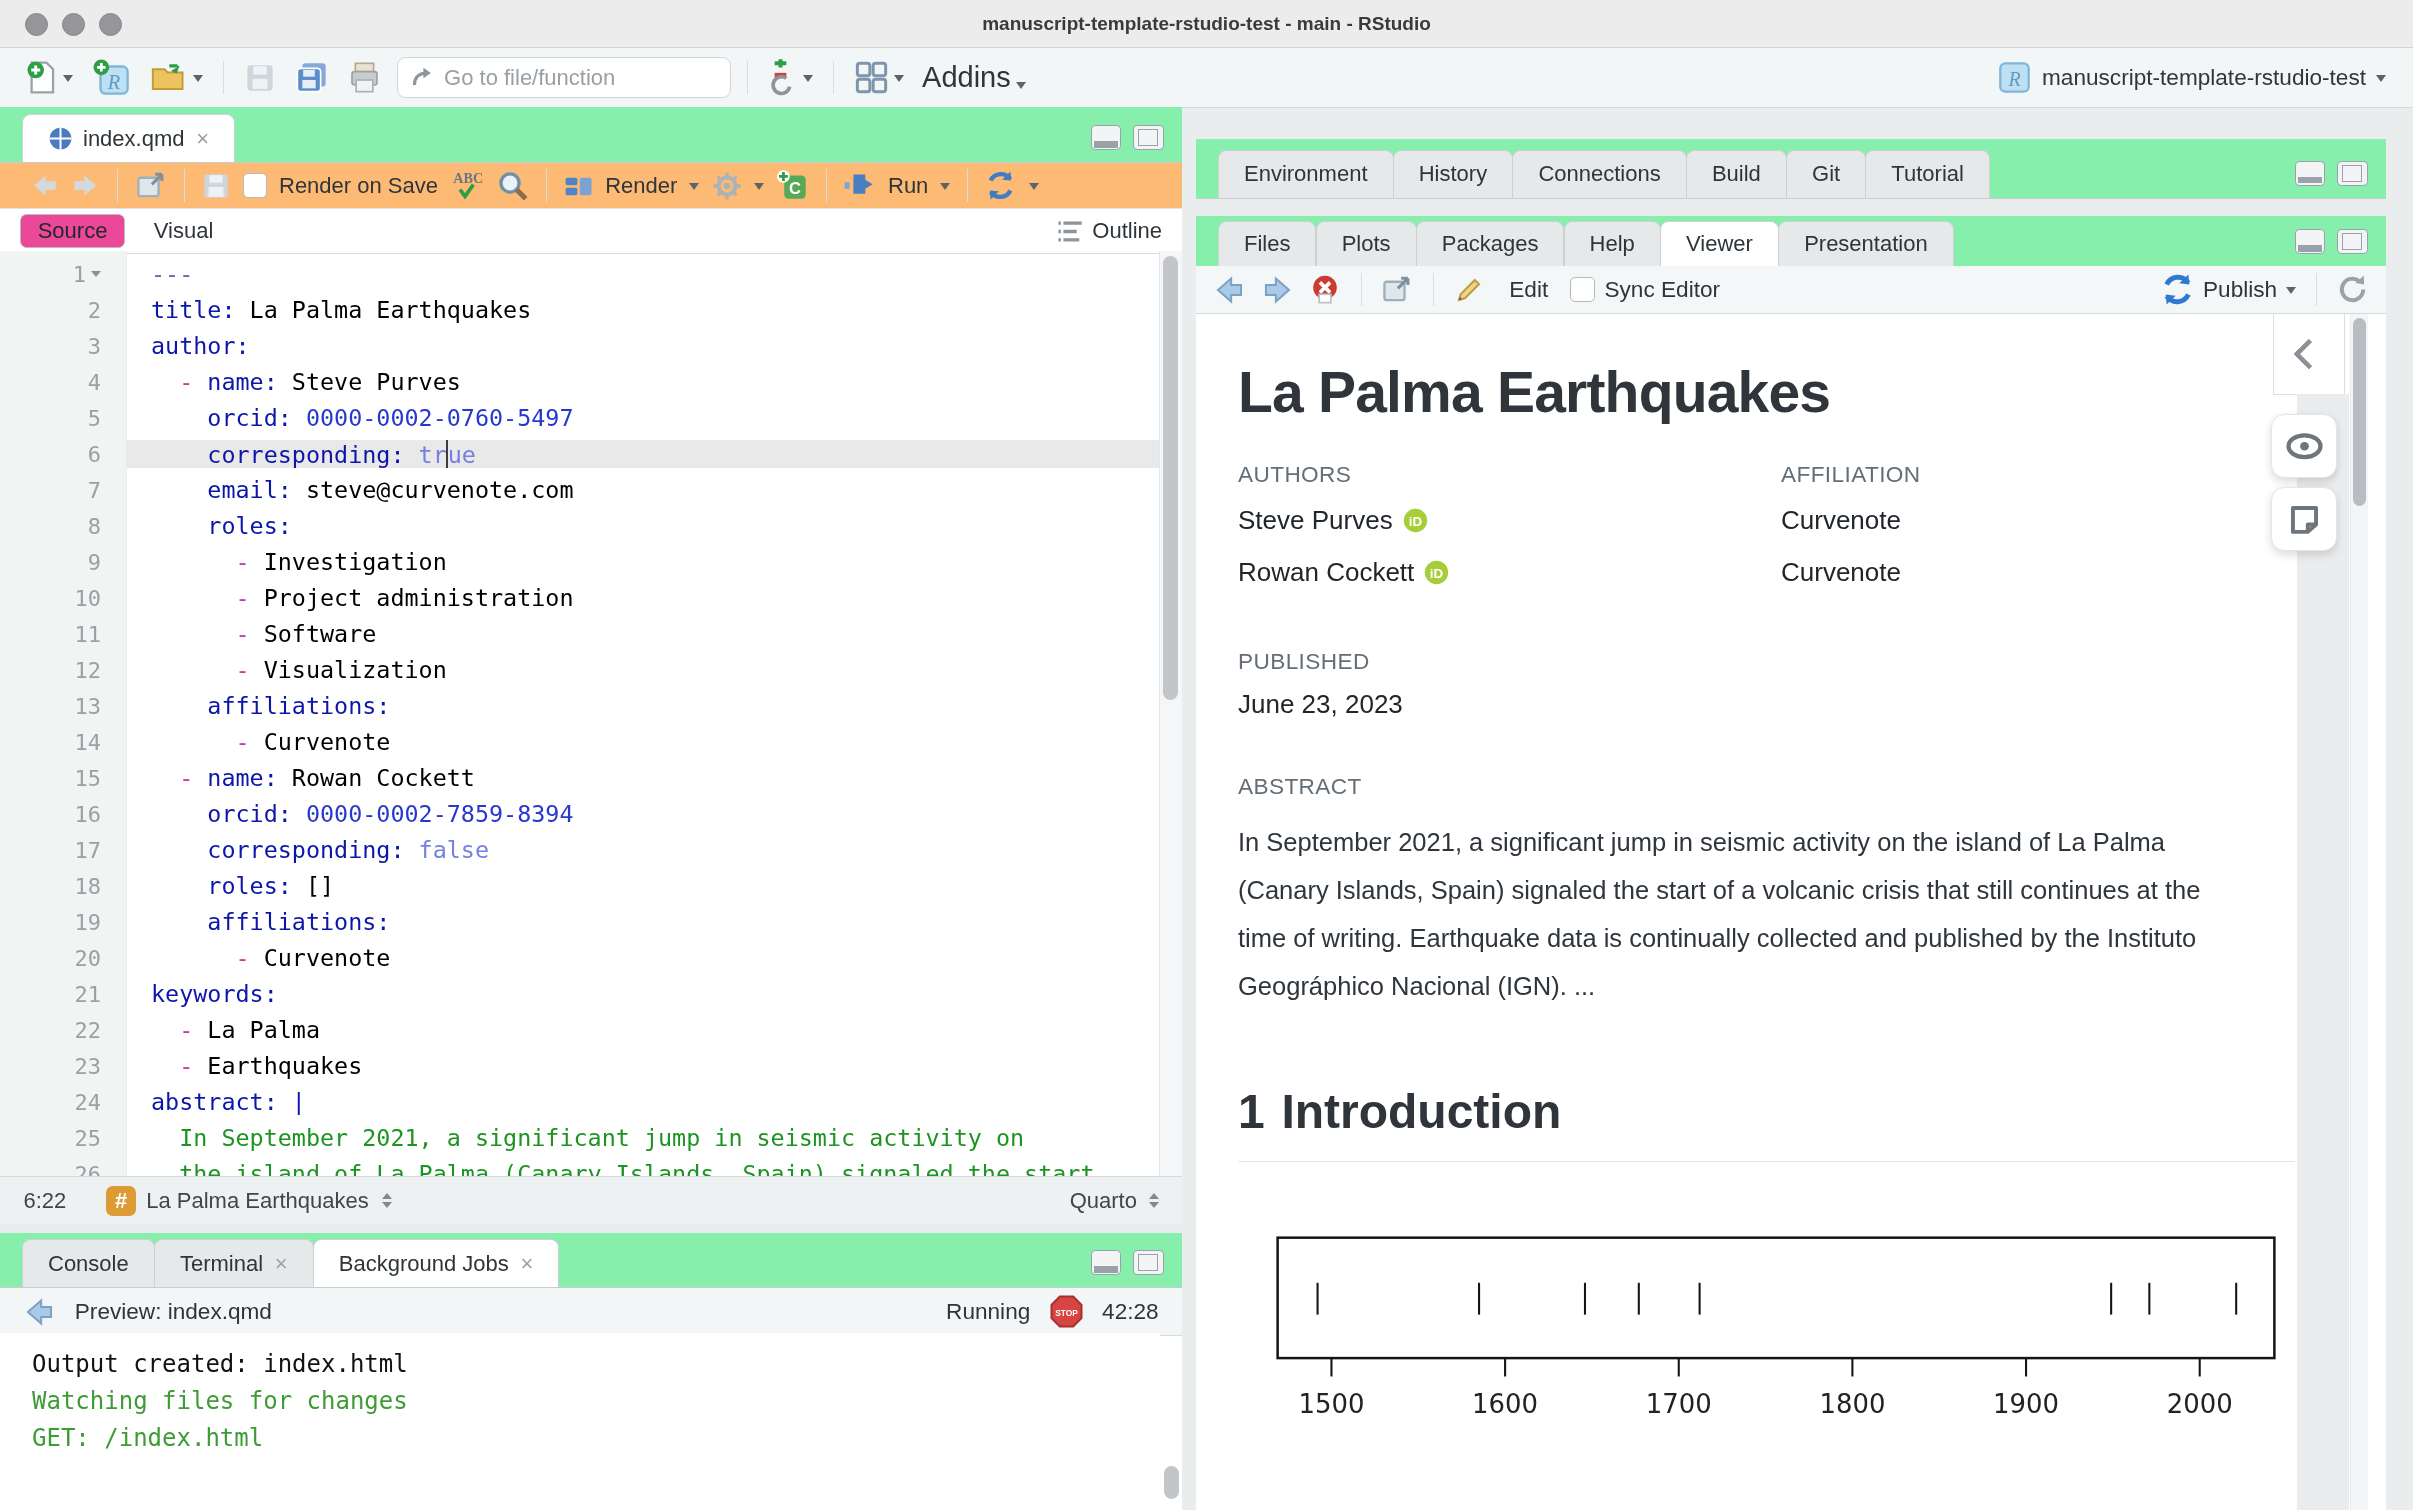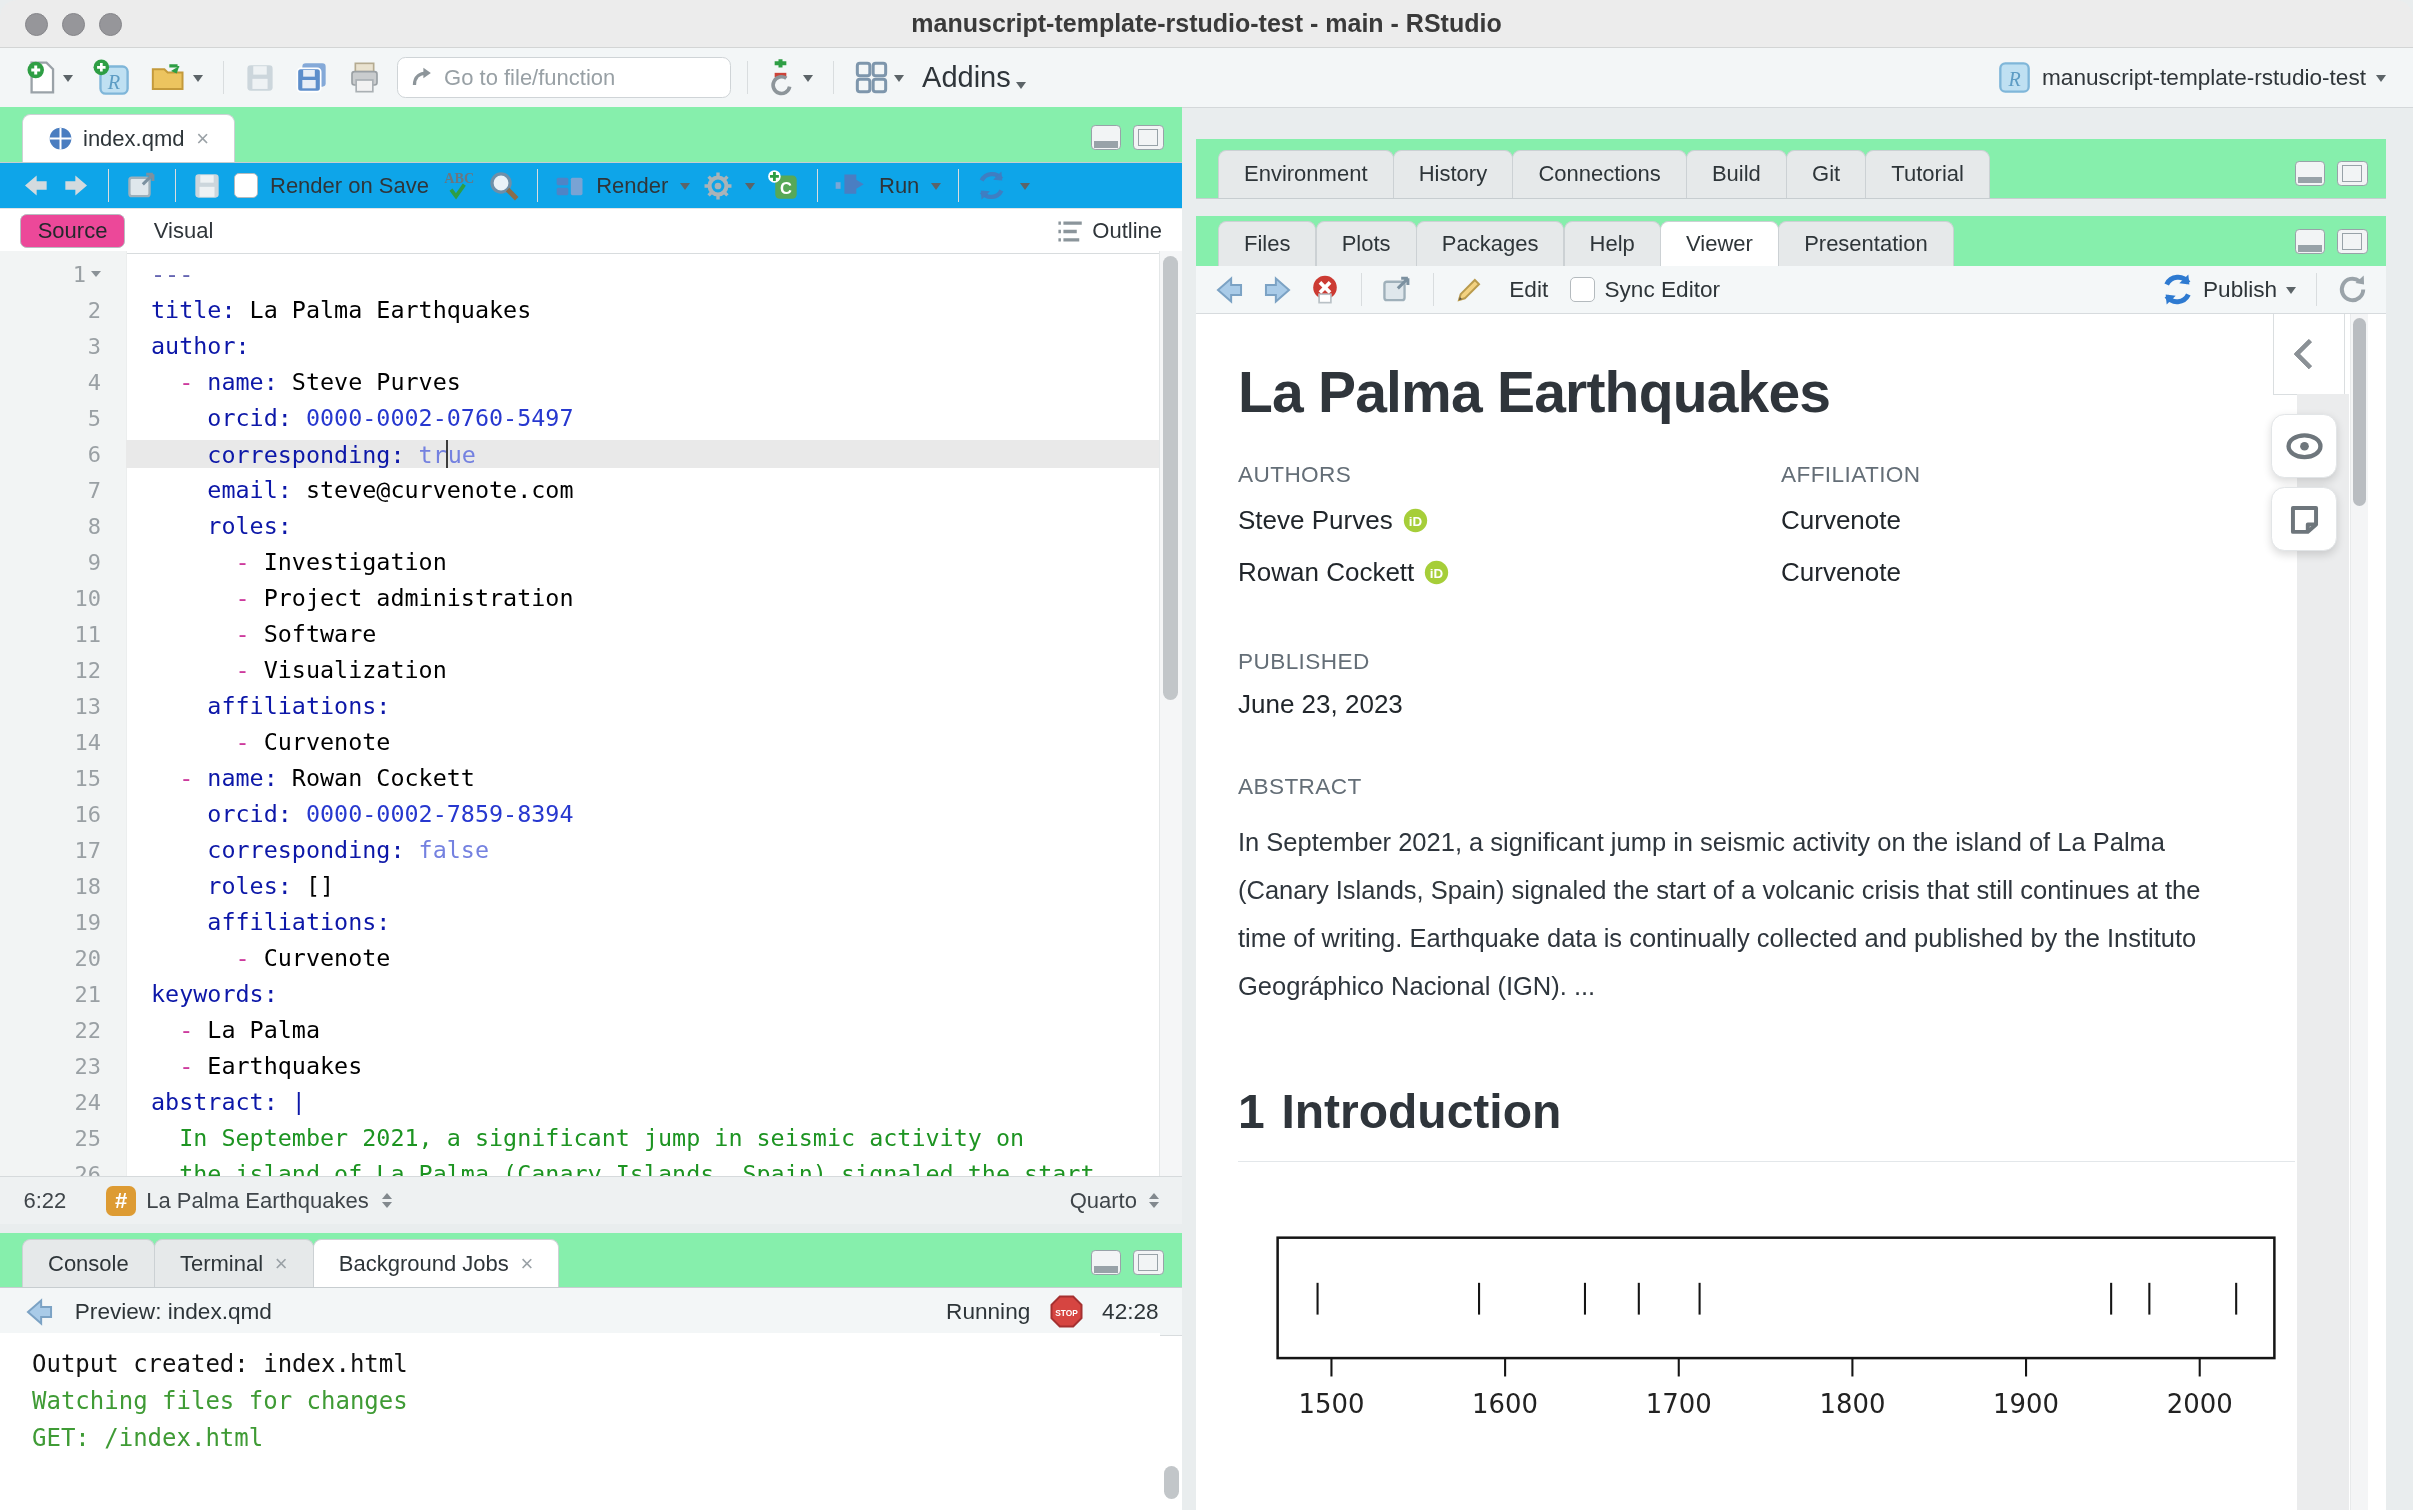--- a/index.html
+++ b/index.html
@@ -5,21 +5,21 @@
   html,body{margin:0;padding:0;}
   body{width:2413px;height:1511px;background:#e9edee;overflow:hidden;
        font-family:"Liberation Sans",sans-serif;-webkit-font-smoothing:antialiased;}
   .window{position:absolute;inset:0;background:#e9edee;border-radius:16.7px 16.7px 0 0;overflow:hidden;}
 
   
   .titlebar{position:absolute;top:0;left:0;right:0;height:47px;background:#ececec;
             border-bottom:0.8px solid #d3d5d5;border-radius:16.7px 16.7px 0 0;}
   .lights{position:absolute;left:25px;top:12.6px;display:flex;gap:14.2px;}
   .light{width:21px;height:21px;border-radius:50%;background:#96969a;border:0.8px solid #86868a;}
-  .win-title{line-height:47px;text-align:center;font-size:25px;font-weight:700;color:#3a3a3a;}
+  .win-title{line-height:47px;text-align:center;font-size:19px;font-weight:700;color:#3a3a3a;}
 
   
   .main-toolbar{position:absolute;top:48px;left:0;right:0;height:59px;background:#f3f6f7;
                 border-bottom:0.8px solid #d4d8da;display:flex;align-items:center;padding:0 22px;gap:11.7px;}
   .tb-btn{display:inline-flex;align-items:center;gap:5px;padding:3.3px;}
   .sep{width:0.8px;height:33px;background:#d9dddf;margin:0 5px;}
   .caret-dn{width:0;height:0;border:5.9px solid transparent;border-top:7.5px solid #5c6468;margin-top:6.7px;display:inline-block;}
   .goto{display:flex;align-items:center;gap:8.4px;background:#fff;border:0.8px solid #cfd4d7;border-radius:8.4px;
         height:39px;width:308px;padding:0 11.7px;}
   .goto input{border:none;outline:none;font-size:22px;color:#3c4246;width:100%;background:transparent;
@@ -36,22 +36,22 @@
   .tab.active{background:#fff;position:relative;z-index:2;}
   .tab .tab-x{color:#9aa1a6;font-size:22px;margin-left:1.7px;}
   .winctl{display:flex;gap:11.7px;align-items:center;margin-left:auto;margin-right:18.4px;margin-bottom:11.7px;}
   .wc{width:28.5px;height:23.4px;border:1.7px solid #98a2a8;border-radius:4.2px;position:relative;background:#f2f4f5;}
   .wc-min::after{content:'';position:absolute;left:2.5px;right:2.5px;bottom:1.7px;height:6.7px;background:#98a2a8;}
   .wc-max::after{content:'';position:absolute;left:4.2px;right:4.2px;top:3.3px;bottom:3.3px;border:1.7px solid #98a2a8;}
 
   
   .editor-pane{position:absolute;left:0;top:107px;width:1182px;height:1117px;background:#fff;overflow:hidden;}
   .ed-tabstrip{height:55px;}
-  .ed-toolbar{height:45px;background:#0ea5e9;border-bottom:0.8px solid #e1e4e6;display:flex;align-items:center;
-              padding:0 20px;gap:11.7px;font-size:22px;color:#2f353a;}
+  .ed-toolbar{height:45px;background:#fdba74;border-bottom:0.8px solid #e1e4e6;display:flex;align-items:center;
+              padding:0 29px;gap:11.7px;font-size:22px;color:#2f353a;}
   .checkbox{width:22.6px;height:22.6px;border:1.7px solid #b4babe;border-radius:5px;background:#fff;display:inline-block;}
   .srcvis{height:44px;border-bottom:0.8px solid #d8dcde;display:flex;align-items:center;padding:0 20px;gap:22px;
           font-size:22px;color:#2f353a;background:#fff;}
   .src-btn{border:0.8px solid #b7bdc1;background:#ec4899;border-radius:6.7px;padding:3.3px 16.7px;color:#23282c;}
   .vis-btn{padding:3.3px 6.7px;color:#2f353a;}
   .outline-grp{margin-left:auto;display:flex;align-items:center;gap:8.4px;}
 
   .code-wrap{position:absolute;top:144px;bottom:47px;left:0;right:22px;overflow:hidden;
              font-family:"DejaVu Sans Mono","Liberation Mono",monospace;font-size:23.4px;}
   .gutter-underlay{position:absolute;left:0;top:0;bottom:0;width:126px;background:#f2f4f4;border-right:0.8px solid #eceeee;}

